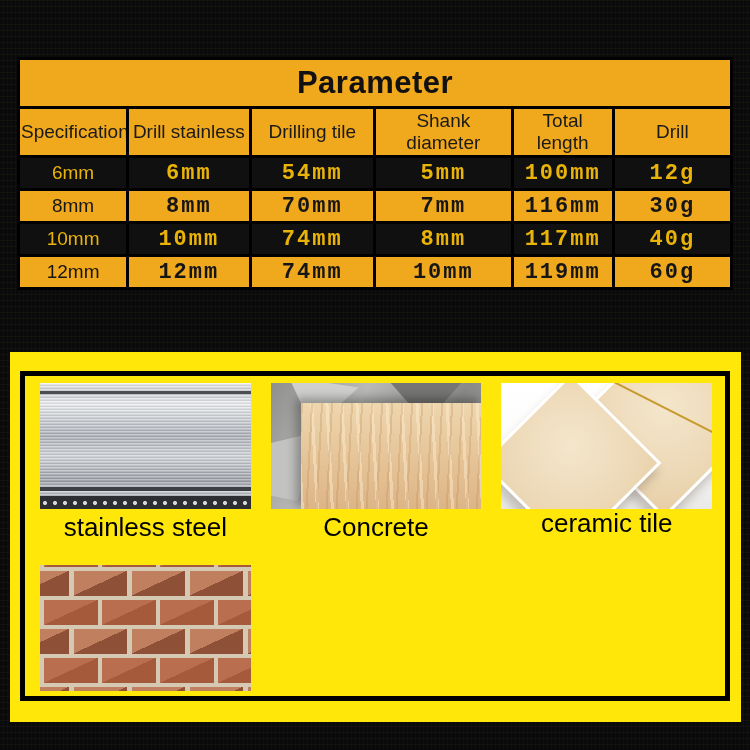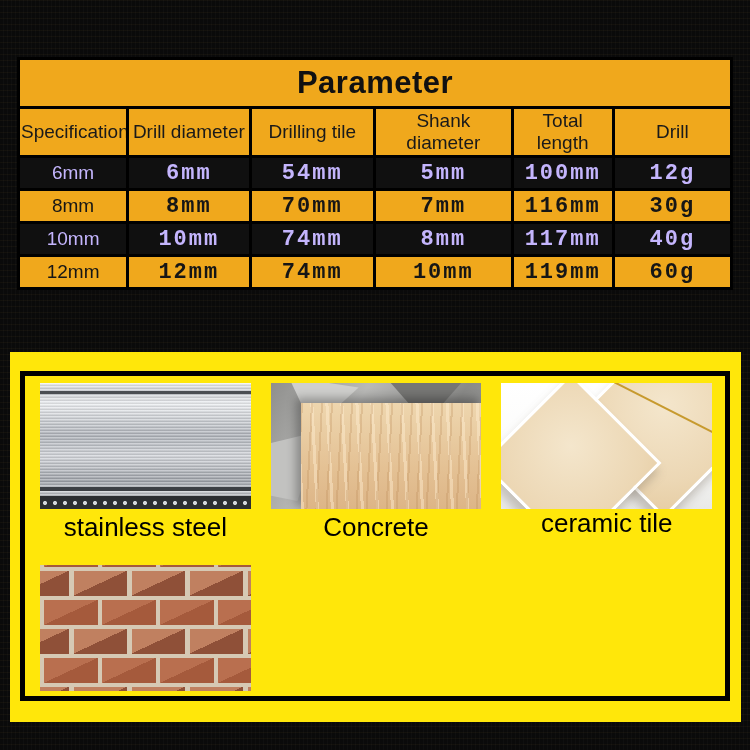--- a/index.html
+++ b/index.html
@@ -5,21 +5,21 @@
   html,body{margin:0;padding:0;}
   body{width:750px;height:750px;background:#0a0a0a;font-family:"Liberation Sans",sans-serif;overflow:hidden;}
   .screen{position:relative;width:750px;height:750px;background:#0a0a0a;
     background-image:repeating-linear-gradient(0deg,transparent 0 5px,rgba(200,150,60,0.05) 5px 6px),
                      repeating-linear-gradient(90deg,transparent 0 3px,rgba(255,255,255,0.02) 3px 4px);}
 
   
   .param-table{position:absolute;left:17px;top:57px;width:716px;border-collapse:collapse;table-layout:fixed;}
   .param-table td{border:3px solid #000;text-align:center;vertical-align:middle;overflow:hidden;}
   .cell-amber{background:#F0A81C;color:#161616;}
-  .cell-dark{background:#101010;color:#c4b5fd;}
+  .cell-dark{background:#101010;color:#eab308;}
   .title-cell{height:44px;font-size:31px;font-weight:600;letter-spacing:0.5px;color:#111;}
   .head-cell{height:30px;font-size:19px;font-weight:400;color:#1a1a1a;}
   .spec-cell{height:28px;font-size:19px;font-weight:400;}
   .val-cell{font-family:"Liberation Mono",monospace;font-weight:bold;font-size:22px;letter-spacing:2px;}
 
   
   .materials-section{position:absolute;left:10px;top:352px;width:731px;height:370px;background:#FFE70A;}
   .inner-frame{position:absolute;left:10px;top:19px;width:710px;height:330px;border:5px solid #000;box-sizing:border-box;}
   .mat-grid{position:absolute;left:30px;top:31px;width:672px;display:grid;grid-template-columns:repeat(3,1fr);column-gap:8px;row-gap:0;gap:20px;}
   .mat-cell{display:flex;flex-direction:column;}
@@ -104,21 +104,21 @@
       <col style="width:135px">
         <col style="width:99px">
         <col style="width:116px">
     </colgroup>
     <tbody>
       <tr>
         <td colspan="6" class="cell-amber title-cell">Parameter</td>
       </tr>
       <tr>
         <td class="cell-amber head-cell">Specification</td>
-        <td class="cell-amber head-cell">Drill diameter</td>
+        <td class="cell-amber head-cell">Drill stainless</td>
         <td class="cell-amber head-cell">Drilling tile</td>
         <td class="cell-amber head-cell">Shank diameter</td>
         <td class="cell-amber head-cell">Total length</td>
         <td class="cell-amber head-cell">Drill</td>
       </tr>
       <tr>
         <td class="cell-dark spec-cell">6mm</td>
         <td class="cell-dark val-cell">6mm</td>
         <td class="cell-dark val-cell">54mm</td>
         <td class="cell-dark val-cell">5mm</td>

